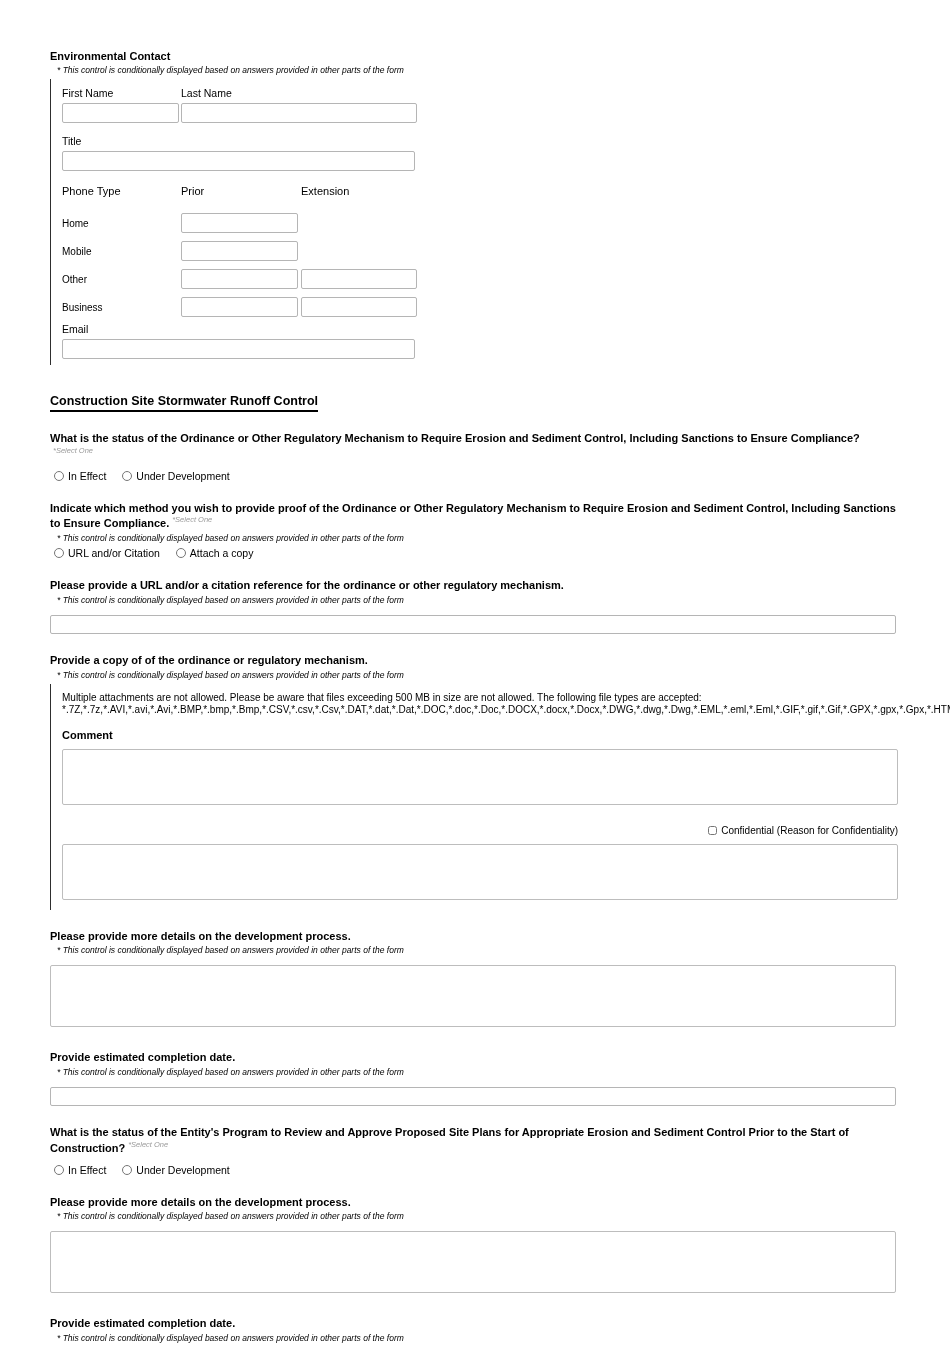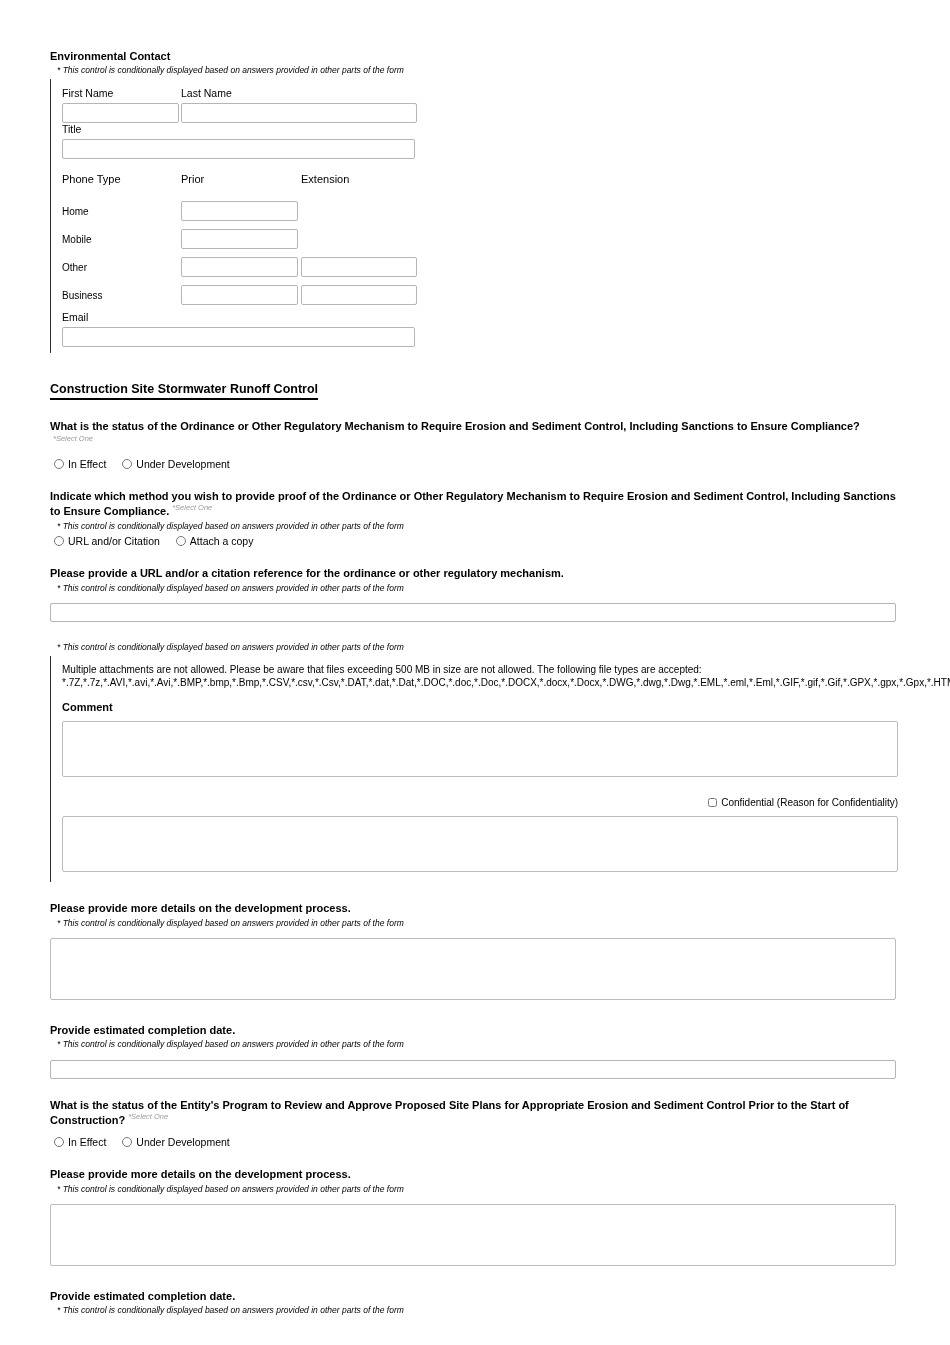--- a/index.html
+++ b/index.html
@@ -12,21 +12,21 @@
 
   .lblock { border-left:1px solid #2e2e2e; padding:8px 0 6px 11px; }
 
   .flabel { display:block; font-size:10.5px; font-weight:normal; margin-bottom:4px; }
   .ti { height:20px; border:1px solid #b5b5b5; border-radius:2px; background:#fff; padding:0 4px; font-size:11px; font-family:"Liberation Sans", sans-serif; }
   .w117{width:117px} .w236{width:236px} .w353{width:353px} .w116{width:116px}
 
   .name-row { display:flex; }
   .name-row .col1 { width:119px; }
 
-  .fld-title { margin-top:0; }
+  .fld-title { margin-top:12px; }
   .fld-email { margin-top:2px; }
 
   .phone-grid { display:grid; grid-template-columns:119px 120px 118px; margin-top:14px; }
   .ph-h { font-size:11px; font-weight:normal; height:24px; }
   .ph-cell { height:28px; display:flex; align-items:center; }
   .ph-type { font-size:10px; }
 
   .section-title-wrap { margin-top:26px; }
   .section-title { display:inline-block; font-size:12.5px; font-weight:bold; border-bottom:2px solid #000; padding-bottom:2px; }
 
@@ -153,20 +153,21 @@
     </div>
   </div>
 
   <div class="qblock">
     <div class="qlabel">Please provide a URL and/or a citation reference for the ordinance or other regulatory mechanism.</div>
     <div class="cond">* This control is conditionally displayed based on answers provided in other parts of the form</div>
     <input type="text" class="ti fw ti-fw" value="" style="">
   </div>
 
   <div class="qblock">
+    <div class="qlabel">Provide a copy of of the ordinance or regulatory mechanism.</div>
     <div class="cond">* This control is conditionally displayed based on answers provided in other parts of the form</div>
     <div class="lblock attach-block">
       <div class="attach-note">Multiple attachments are not allowed. Please be aware that files exceeding 500 MB in size are not allowed. The following file types are accepted:</div>
       <div class="attach-ext">*.7Z,*.7z,*.AVI,*.avi,*.Avi,*.BMP,*.bmp,*.Bmp,*.CSV,*.csv,*.Csv,*.DAT,*.dat,*.Dat,*.DOC,*.doc,*.Doc,*.DOCX,*.docx,*.Docx,*.DWG,*.dwg,*.Dwg,*.EML,*.eml,*.Eml,*.GIF,*.gif,*.Gif,*.GPX,*.gpx,*.Gpx,*.HTM,*.</div>
       <div class="qlabel comment-label">Comment</div>
       <textarea class="ta ta-inner" style=""></textarea>
       <div class="chk-row">
         <input type="checkbox" style="">
           <span>Confidential (Reason for Confidentiality)</span>
       </div>

